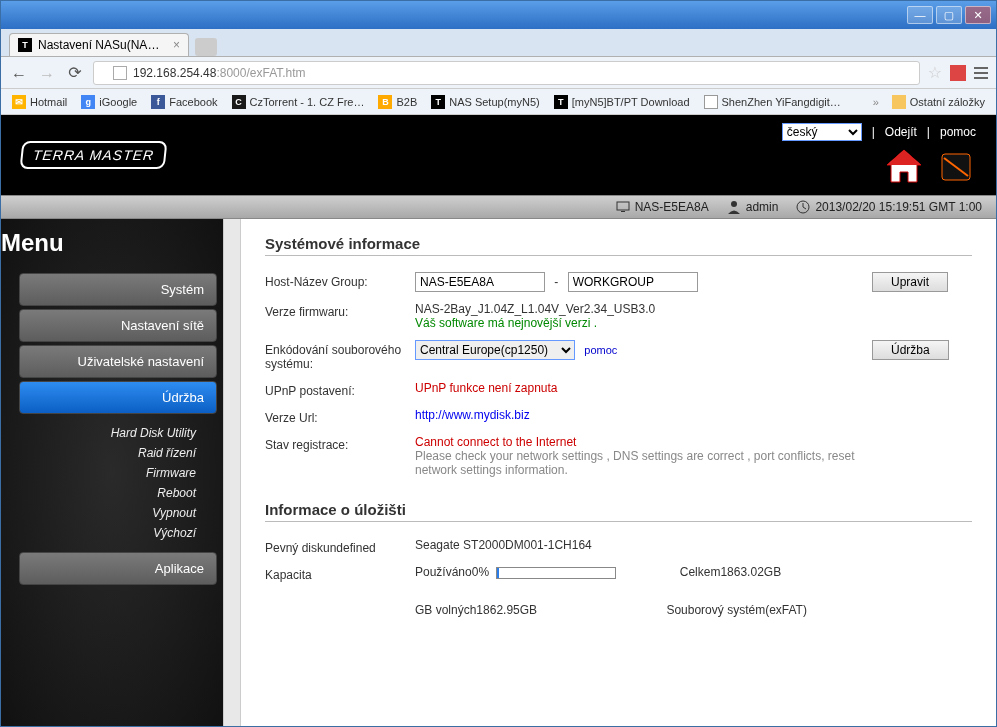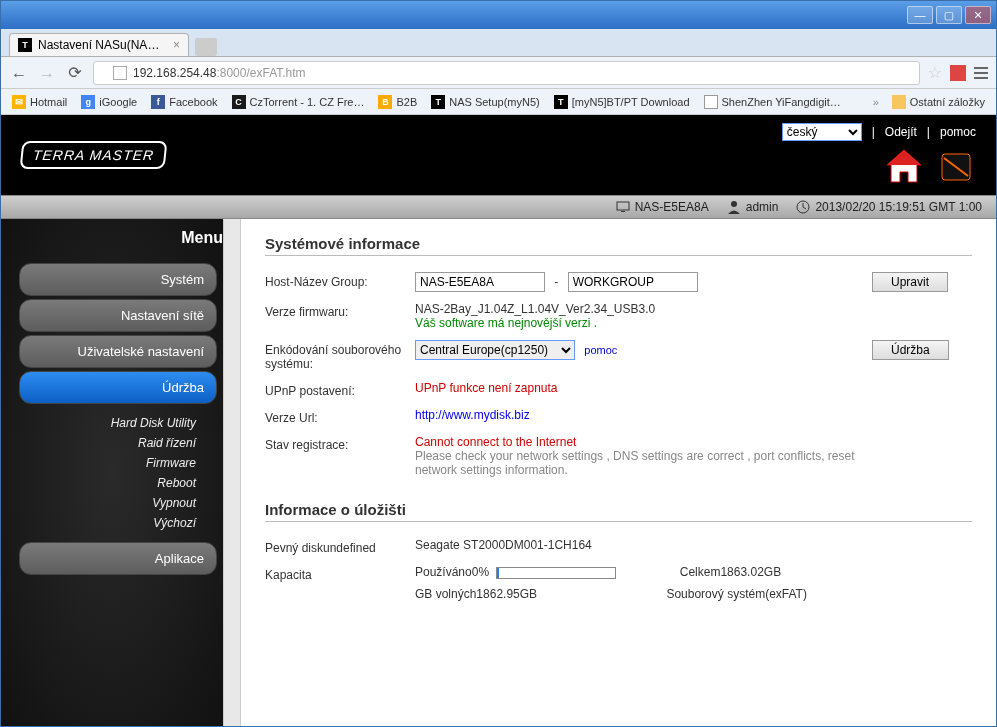--- a/index.html
+++ b/index.html
@@ -54,22 +54,22 @@
 .header-link { color: #fff; cursor: pointer; }
 .header-icons { position: absolute; right: 20px; bottom: 6px; display: flex; gap: 12px; }
 .home-icon svg, .disk-icon svg { width: 40px; height: 38px; }
 
 .statusbar { background: linear-gradient(#cfcfcf, #a8a8a8); height: 24px; display: flex; justify-content: flex-end; align-items: center; padding: 0 14px; gap: 18px; color: #222; font-size: 12px; border-top: 1px solid #888; border-bottom: 1px solid #888; }
 .status-item { display: flex; align-items: center; gap: 5px; }
 .status-item svg { width: 14px; height: 14px; }
 
 .nas-body { flex: 1; display: flex; overflow: hidden; }
 .sidebar { width: 222px; background: radial-gradient(#2a2a2a, #111); color: #fff; padding-top: 10px; }
-.sidebar h2 { text-align: right; font-size: 16px; font-weight: bold; margin-bottom: 16px; margin-left: 32px; }
-.menu-item { background: linear-gradient(#7a7a7a, #5d5d5d); color: #fff; padding: 8px 12px; margin: 3px 6px 3px 18px; text-align: right; border-radius: 12px; font-size: 13px; cursor: pointer; border: 1px solid #444; }
+.sidebar h2 { text-align: left; font-size: 24px; font-weight: bold; margin-bottom: 16px; }
+.menu-item { background: linear-gradient(#7a7a7a, #5d5d5d); color: #fff; padding: 8px 12px; margin: 3px 6px 3px 18px; text-align: right; border-radius: 4px; font-size: 13px; cursor: pointer; border: 1px solid #444; }
 .menu-item.active { background: linear-gradient(#2e8cf0, #0b5fc4); padding-left: 16px; }
 .submenu { text-align: right; padding: 6px 14px 6px 0; font-size: 12px; color: #eee; }
 .submenu div { padding: 3px 13px; cursor: pointer; font-style: italic; }
 
 .content-wrap { flex: 1; display: flex; overflow-y: auto; }
 .content-scroll { width: 18px; background: #e8e8e8; border-left: 1px solid #ccc; border-right: 1px solid #ccc; }
 .content { flex: 1; padding: 16px 24px; color: #333; font-size: 12px; }
 .content h3 { font-size: 15px; font-weight: bold; border-bottom: 1px solid #bbb; padding-bottom: 3px; margin-bottom: 16px; }
 .row { display: flex; align-items: flex-start; margin-bottom: 10px; }
 .row .label { width: 150px; padding-top: 3px; }
@@ -298,21 +298,21 @@
           </div>
 
           <div class="row">
             <div class="label">Kapacita</div>
             <div class="value">
               <div>
                 <span>Používáno0%</span>
                 <span class="usage-bar"><span class="fill"></span></span>
                 <span class="storage-right" style="margin-left:60px">Celkem1863.02GB</span>
               </div>
-              <div style="margin-top:8px">
+              <div style="margin-top:24px">
                 <span>GB volných1862.95GB</span>
                 <span class="storage-right" style="margin-left:126px">Souborový systém(exFAT)</span>
               </div>
             </div>
           </div>
 
         </div>
       </div>
     </div>
   </div>

